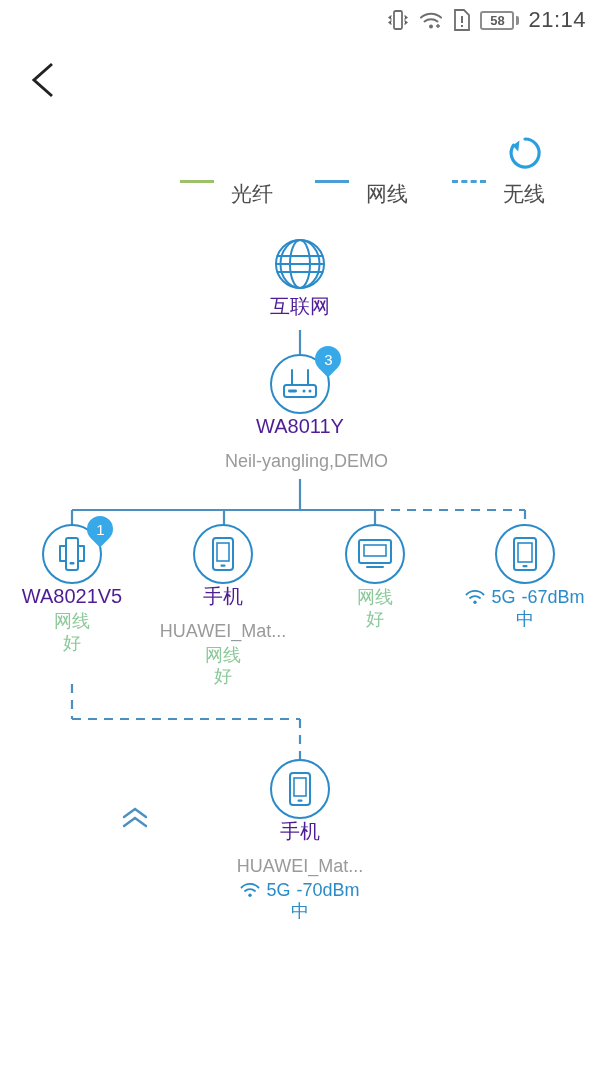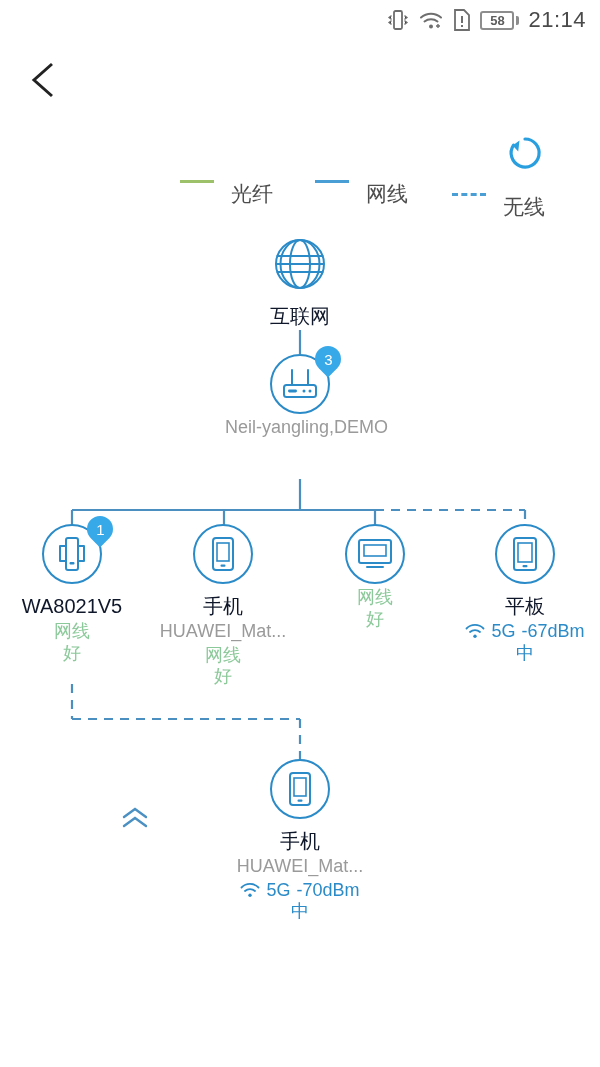--- a/index.html
+++ b/index.html
@@ -42,21 +42,21 @@
 
   
   #legend {
     position: absolute; left: 0; top: 180px; width: 600px; height: 34px;
   }
   .legend-item { position: absolute; display: flex; align-items: flex-start; gap: 17px; }
   .legend-item .swatch { display: block; width: 34px; height: 0; border-top-width: 3px; border-top-style: solid; }
   .legend-item .lg-label { font-size: 21px; color: #4d4d4d; }
   #legend-fiber { left: 180px; }
   #legend-eth   { left: 315px; }
-  #legend-wifi  { left: 452px; margin-top: 13px; }
+  #legend-wifi  { left: 452px; }
 
   
   #topology { position: absolute; left: 0; top: 214px; width: 600px; height: 760px; }
   #links { position: absolute; left: 0; top: 0; width: 600px; height: 760px; }
 
   .node { position: absolute; width: 150px; text-align: center; }
   .node .bubble {
     position: relative; width: 60px; height: 60px; margin: 0 auto;
     border: 2px solid #2b8bc8; border-radius: 50%;
     display: flex; align-items: center; justify-content: center;
@@ -65,22 +65,22 @@
   .node.plain .bubble { border: none; }
   .node .badge {
     position: absolute; right: -13px; top: -10px;
     width: 26px; height: 26px; border-radius: 50% 50% 50% 0;
     transform: rotate(-45deg);
     background: #37a8e8; display: flex; align-items: center; justify-content: center;
   }
   .node .badge span {
     transform: rotate(45deg); color: #fff; font-size: 15px; line-height: 1; font-weight: normal;
   }
-  .node .nm { margin-top: 11px; font-size: 20px; color: #0f172a; line-height: 1.15; }
-  .node .sub { margin-top: 3px; font-size: 18px; color: #9a9a9a; line-height: 1.15; white-space: nowrap; }
+  .node .nm { margin-top: 1px; font-size: 20px; color: #4c1d95; line-height: 1.15; }
+  .node .sub { margin-top: 13px; font-size: 18px; color: #9a9a9a; line-height: 1.15; white-space: nowrap; }
   .node .stat { margin-top: 3px; font-size: 18px; line-height: 1.2; }
   .node .stat.good { color: #8cc99a; }
   .node .stat.wifi { color: #2b8bc8; }
   .stat .row1 { display: flex; align-items: center; justify-content: center; gap: 6px; white-space: nowrap; }
   .collapse-ico { position: absolute; cursor: pointer; }
 
   
   #node-internet { left: 225px; top: 20px; }
   #node-router   { left: 225px; top: 140px; }
   #node-wa8021   { left: -3px;  top: 310px; }
@@ -207,20 +207,21 @@
             <rect x="3" y="18" width="32" height="12" rx="2.5"></rect>
           </g>
           <rect x="7" y="22.5" width="9" height="3" rx="1.4" fill="#2b8bc8"></rect>
           <circle cx="23" cy="24" r="1.5" fill="#2b8bc8"></circle>
           <circle cx="29" cy="24" r="1.5" fill="#2b8bc8"></circle>
         </svg>
         <div class="badge">
           <span>3</span>
         </div>
       </div>
+      <div class="nm">WA8011Y</div>
       <div class="sub">Neil-yangling,DEMO</div>
     </div>
 
     <div class="node" id="node-wa8021">
       <div class="bubble">
         <svg width="32" height="38" viewBox="0 0 32 38">
           <g fill="none" stroke="#2b8bc8" stroke-width="2" stroke-linejoin="round">
             <rect x="10" y="3" width="12" height="32" rx="2"></rect>
             <path d="M10 11 H4 V26 H10"></path>
             <path d="M22 11 H28 V26 H22"></path>
@@ -284,21 +285,20 @@
     </div>
 
     <div class="node" id="node-tablet">
       <div class="bubble">
         <svg width="28" height="36" viewBox="0 0 28 36">
           <rect x="3" y="2" width="22" height="32" rx="2.5" fill="none" stroke="#2b8bc8" stroke-width="2"></rect>
           <rect x="7" y="7" width="14" height="19" fill="none" stroke="#2b8bc8" stroke-width="1.6"></rect>
           <rect x="11.5" y="29" width="5" height="2.2" rx="1" fill="#2b8bc8"></rect>
         </svg>
       </div>
-      <div class="nm">平板</div>
       <div class="stat wifi">
         <div class="row1">
           <svg width="20" height="15" viewBox="0 0 20 15">
             <g fill="none" stroke="#2b8bc8" stroke-width="1.8" stroke-linecap="round">
               <path d="M1.5 4.5 A12 12 0 0 1 18.5 4.5"></path>
               <path d="M5 8 A7.6 7.6 0 0 1 15 8"></path>
             </g>
             <circle cx="10" cy="12.2" r="1.7" fill="#2b8bc8"></circle>
           </svg>
           <span>5G</span>

